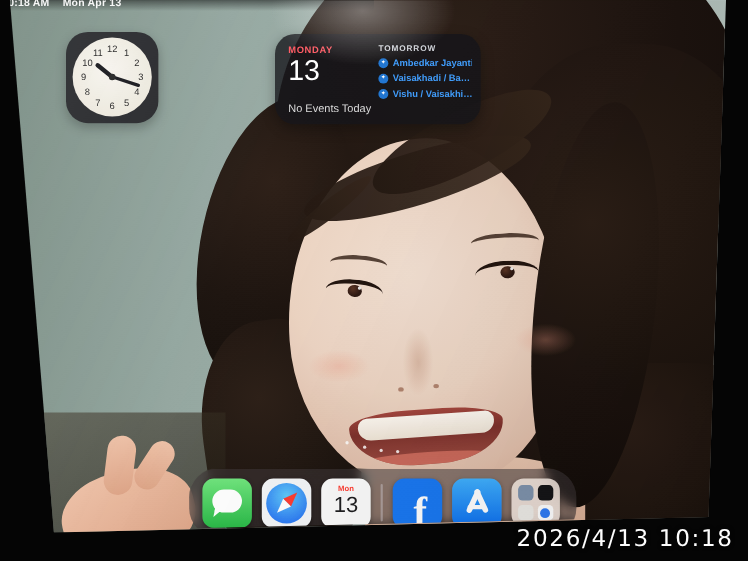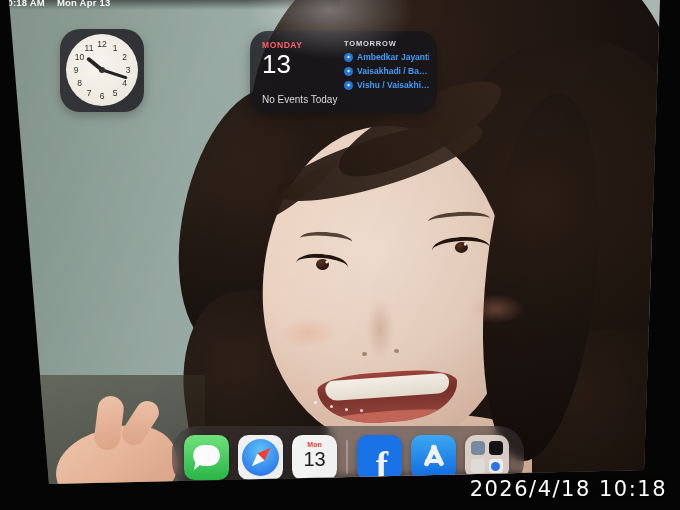--- a/index.html
+++ b/index.html
@@ -258,14 +258,14 @@
         <div class="mini" id="mini-3"></div>
         <div class="mini" id="mini-4">
             <div class="dot"></div>
           </div>
       </div>
     </div>
 
     <div class="abs" id="glare"></div>
   </div>
 
-  <div id="camera-timestamp">2026/4/18 10:18</div>
+  <div id="camera-timestamp">2026/4/13 10:18</div>
 </div>
 
 </body></html>

